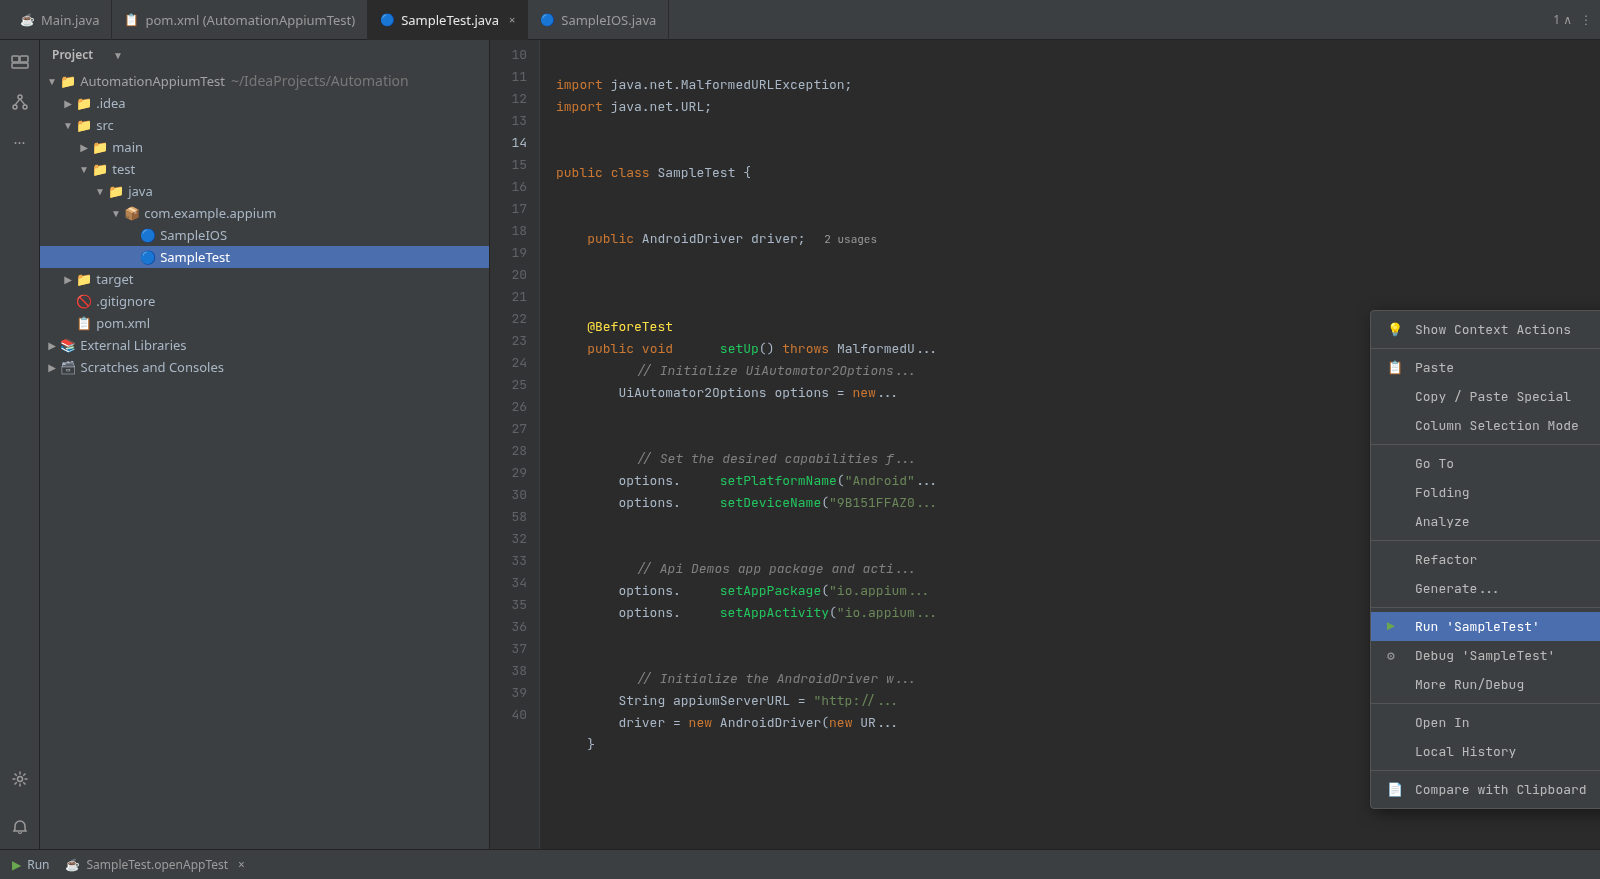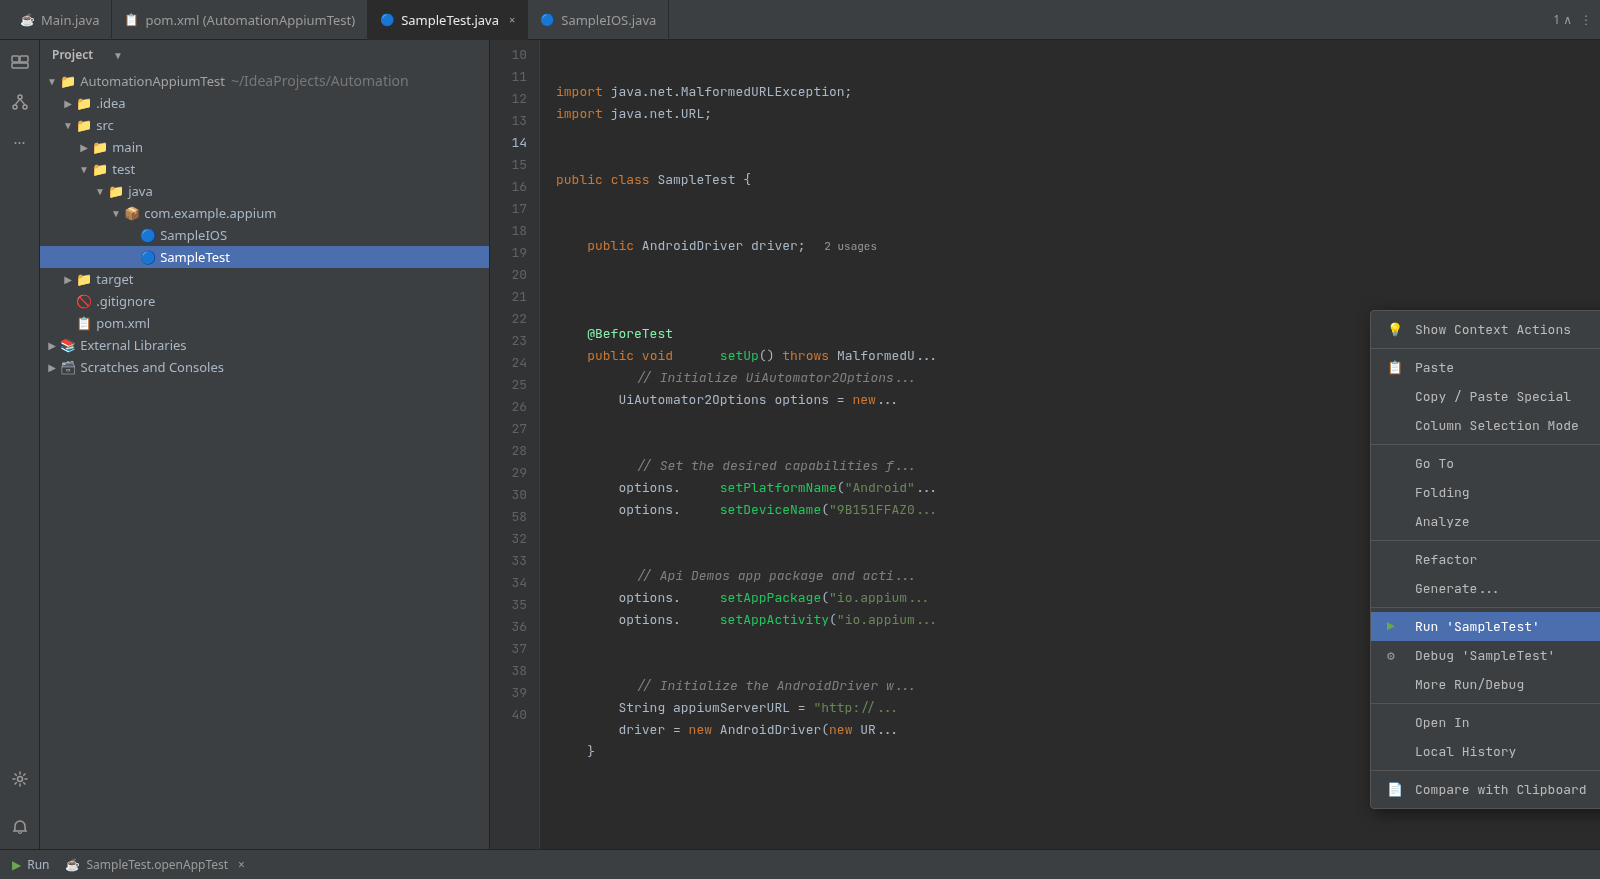--- a/index.html
+++ b/index.html
@@ -156,33 +156,33 @@
       color: #606366;
       line-height: 22px;
       flex-shrink: 0;
       user-select: none;
       padding-right: 8px;
       border-right: 1px solid #3c3f41;
     }
     .line-numbers .ln { padding-right: 4px; }
     .code-content {
       flex: 1;
-      padding: 19px 16px;
+      padding: 12px 16px;
       line-height: 22px;
       font-size: 13px;
       overflow: auto;
       white-space: pre;
       color: #a9b7c6;
     }
     .kw { color: #cc7832; }
     .cls { color: #a9b7c6; }
     .fn { color: #22c55e; margin-left: 39px; }
     .str { color: #6a8759; }
     .cmt { color: #808080; font-style: italic; margin-left: 18px; }
-    .ann { color: #86efac; }
+    .ann { color: #fde047; }
     .num-badge { color: #9b9b9b; font-size: 11px; margin-left: 12px; }
 
     
     .context-menu {
       position: absolute;
       top: 270px;
       left: 880px;
       width: 290px;
       background: #3c3f41;
       border: 1px solid #555555;

